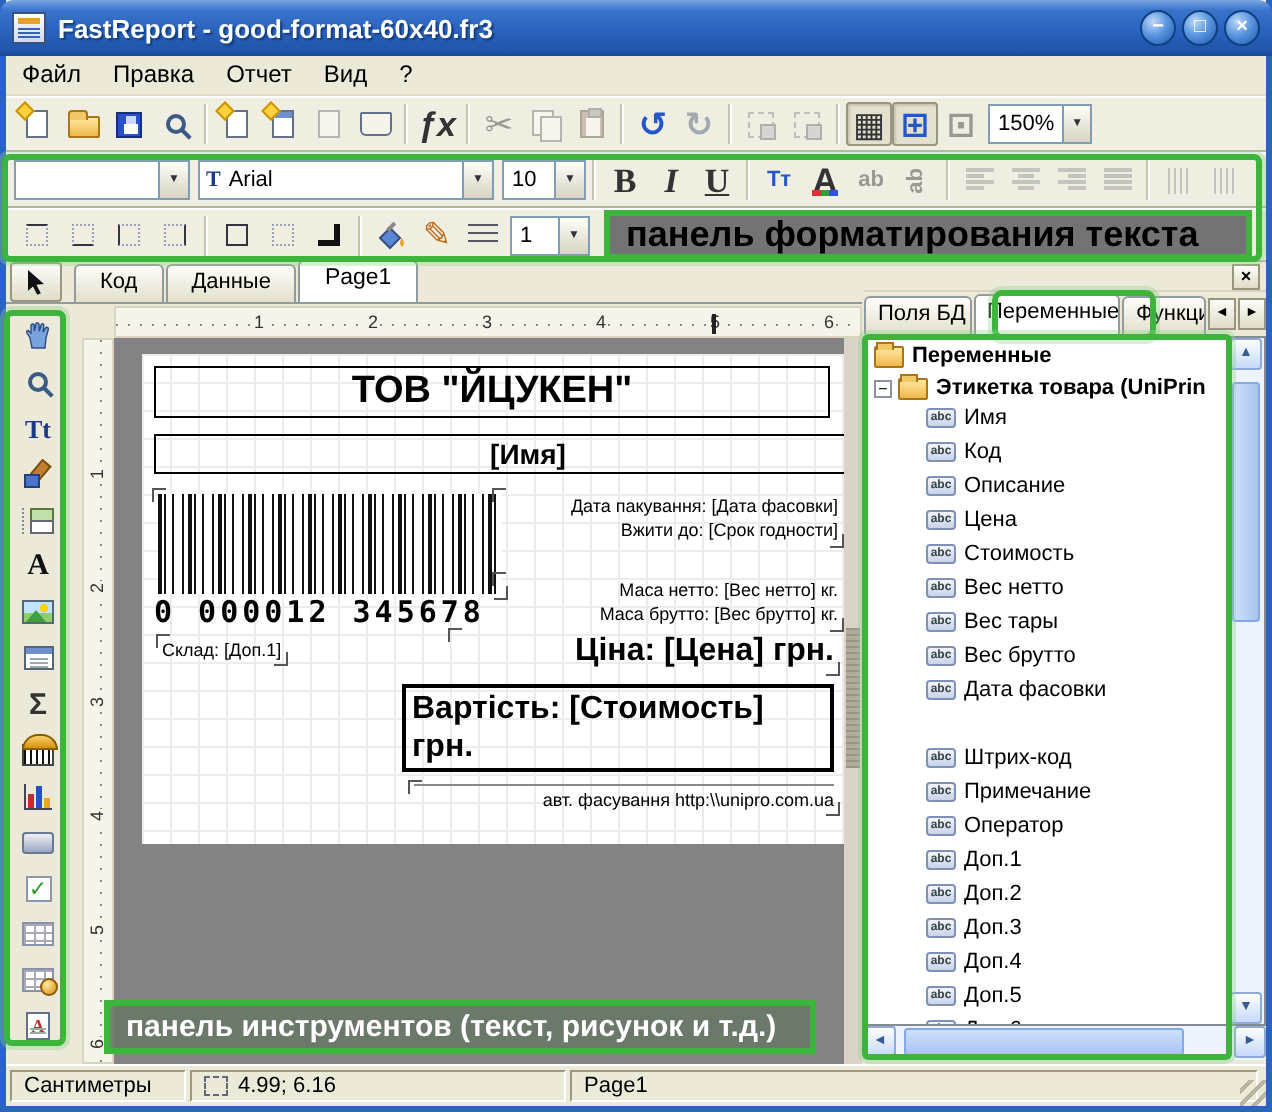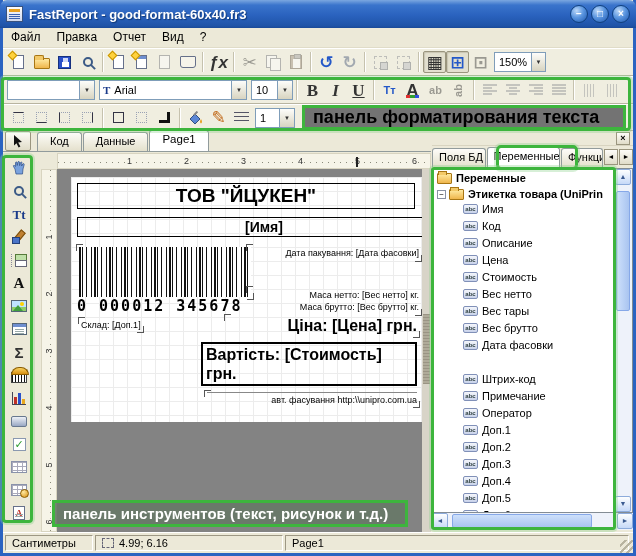--- a/index.html
+++ b/index.html
@@ -456,20 +456,21 @@
     </div>
 
     <div class="canvas">
       <div class="page">
         <div class="obj o-title">ТОВ "ЙЦУКЕН"</div>
         <div class="obj o-name">[Имя]</div>
         <div class="obj o-bars tick"></div>
         <div class="obj o-digits">0 000012 345678</div>
         <div class="obj o-r1 tick">
           <div>Дата пакування: [Дата фасовки]</div>
+          <div>Вжити до: [Срок годности]</div>
         </div>
         <div class="obj o-r2 tick">
           <div>Маса нетто: [Вес нетто] кг.</div>
           <div>Маса брутто: [Вес брутто] кг.</div>
         </div>
         <div class="obj o-sklad tick">Склад: [Доп.1]</div>
         <div class="obj o-price tick">Ціна: [Цена] грн.</div>
         <div class="obj o-cost">Вартість: [Стоимость] грн.</div>
         <div class="obj o-foot tick">авт. фасування  http:\\unipro.com.ua</div>
       </div>

